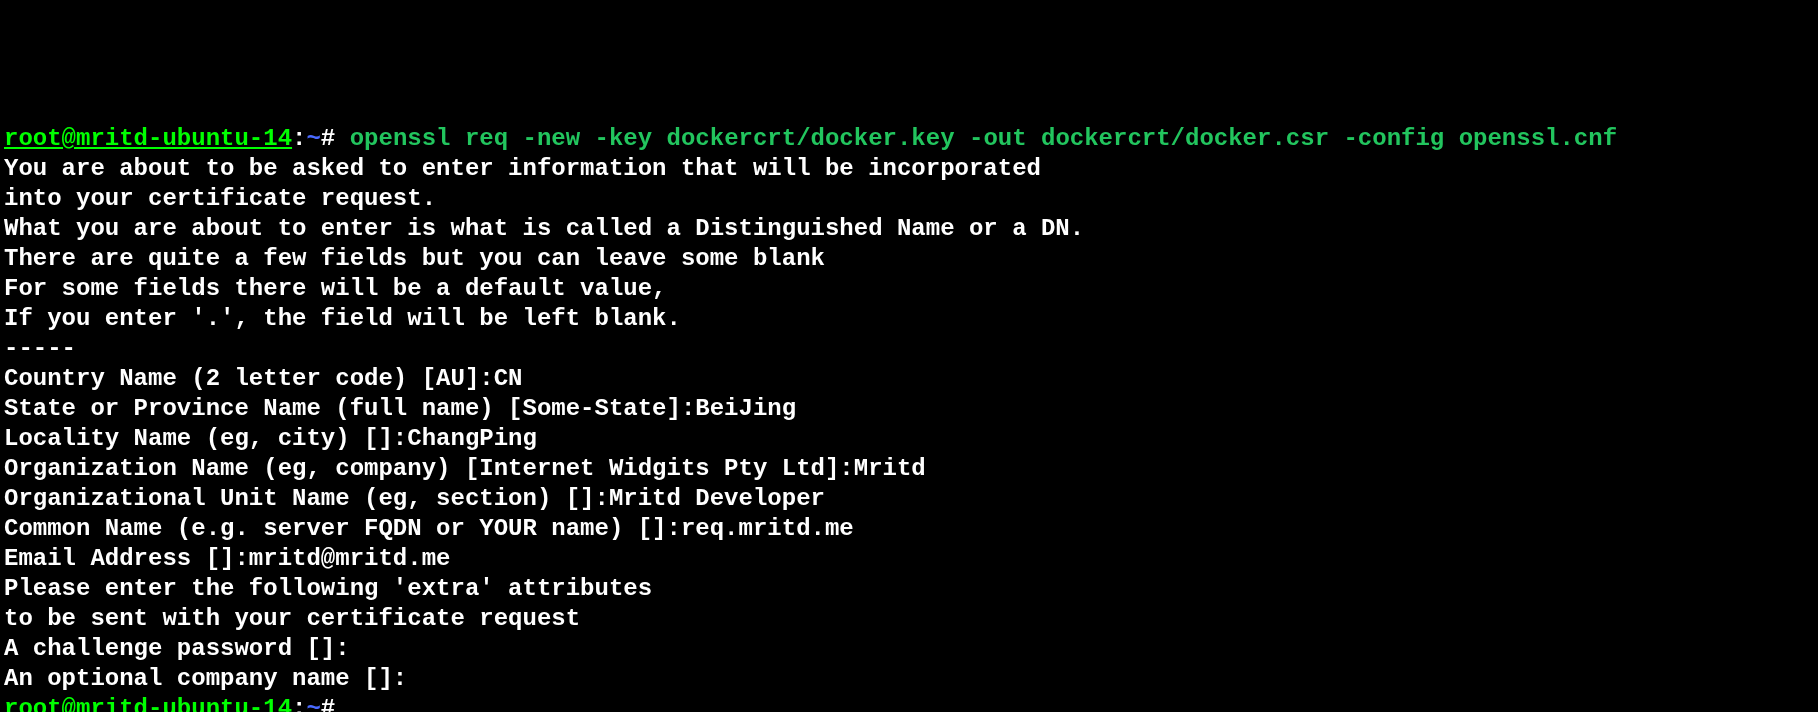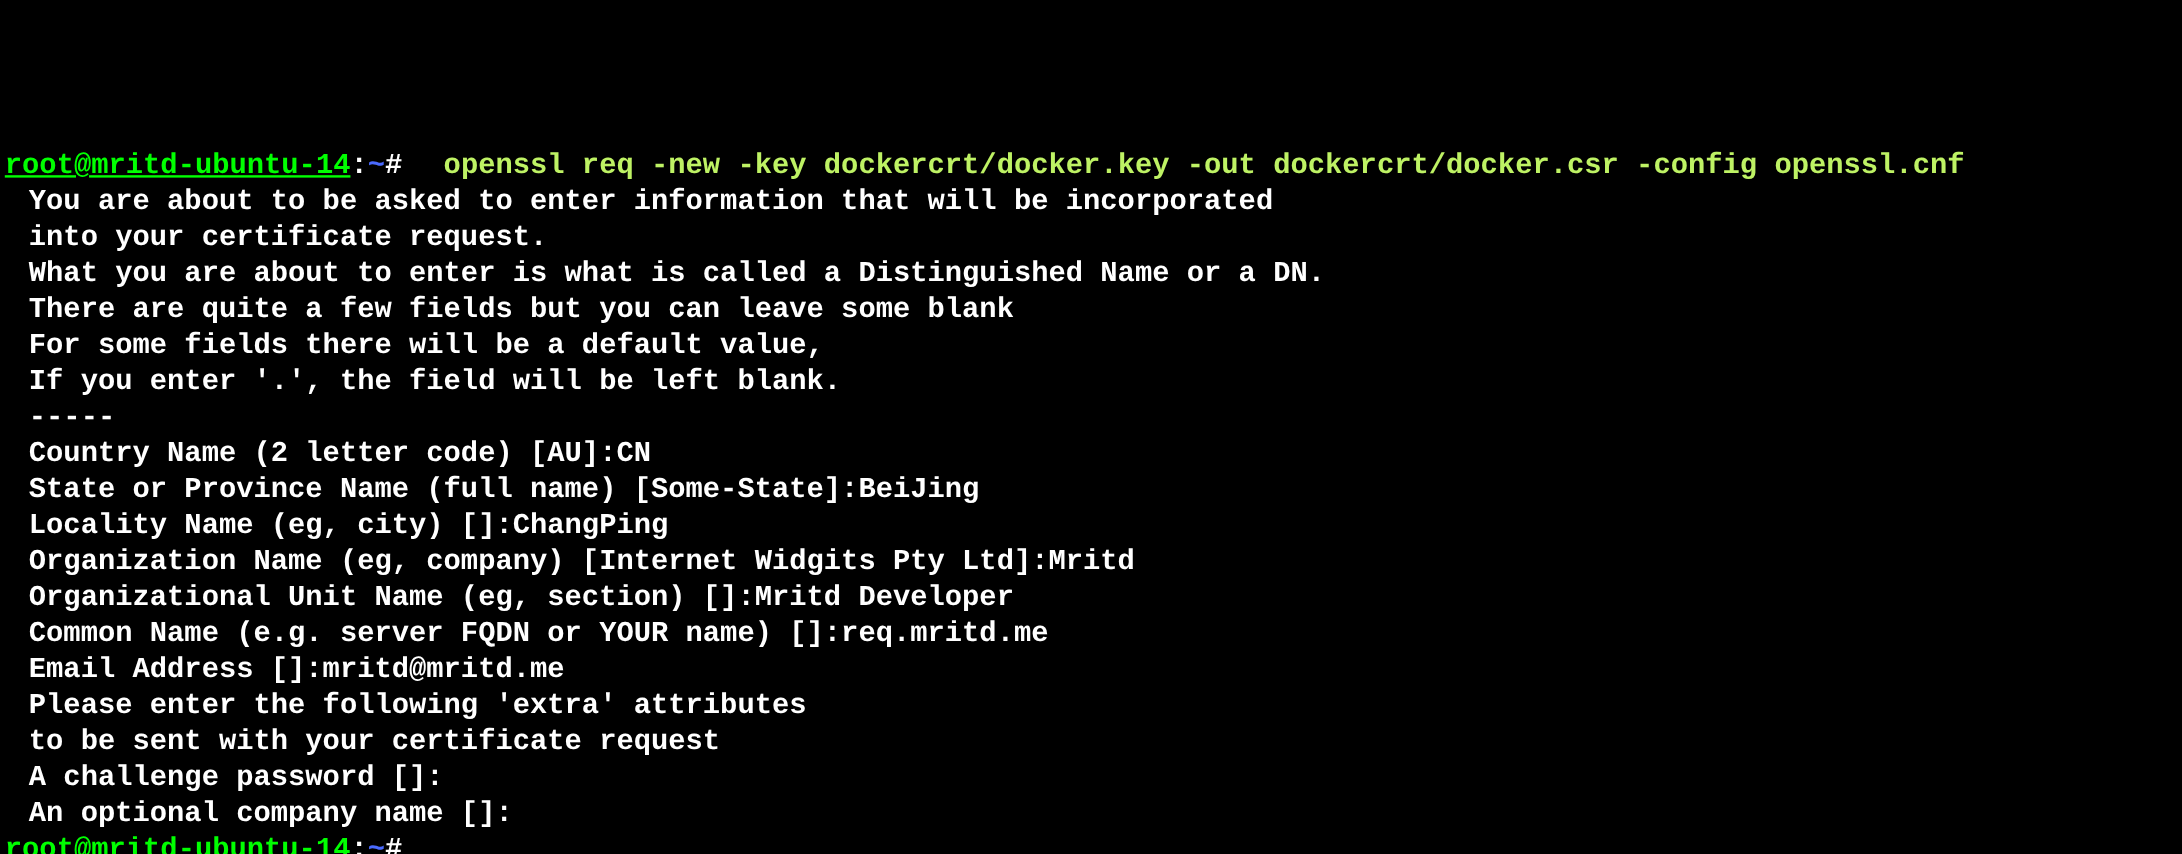--- a/index.html
+++ b/index.html
@@ -27,26 +27,24 @@
     .prompt-sep {
       color: #ffffff;
     }
     .prompt-path {
       color: #4a6aff;
     }
     .prompt-hash {
       color: #ffffff;
     }
     .command {
-      color: #bef264;
-      margin-left: 20px;
+      color: #22c55e;
     }
     .output {
       color: #ffffff;
-      margin-left: 20px;
     }
     .line {
       display: block;
     }
   </style>
 </head>
 <body>
 
 
 

